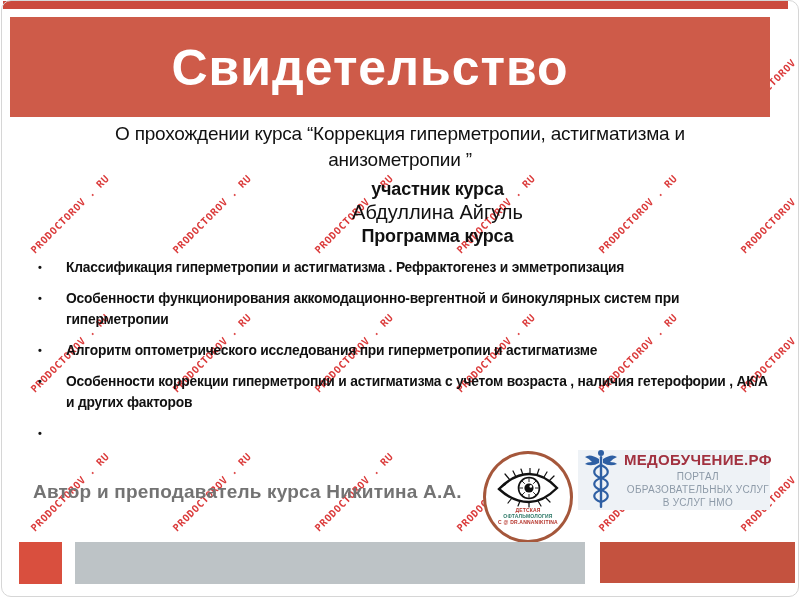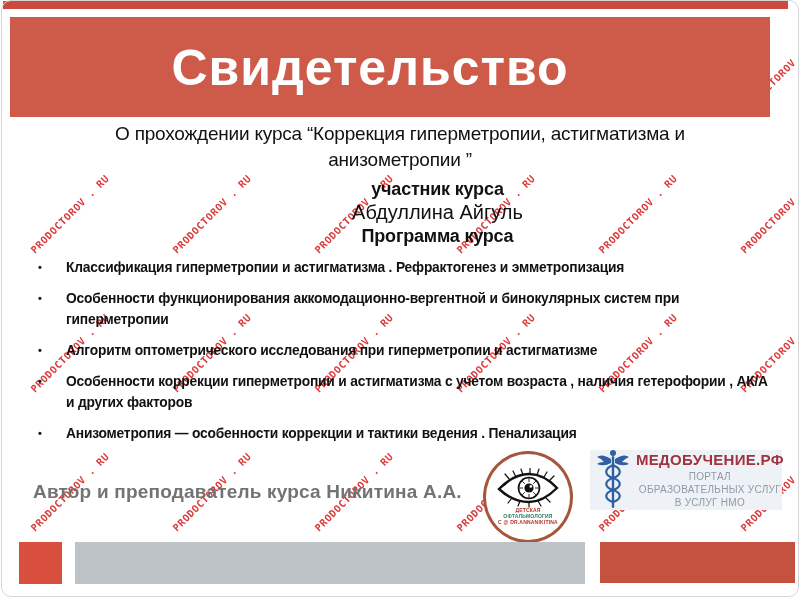--- a/index.html
+++ b/index.html
@@ -25,21 +25,21 @@
   
   .eye-logo{position:absolute;left:483px;top:451px;width:84px;height:86px;background:#fff;
         border:3px solid var(--eye-ring);border-radius:50%;display:flex;flex-direction:column;
         align-items:center;justify-content:center;}
   .eye-logo svg{display:block;}
   .eye-text{text-align:center;line-height:1.15;font-weight:bold;font-size:5px;letter-spacing:0.2px;}
   .eye-text .l1,.eye-text .l3{color:#b5342b;}
   .eye-text .l2{color:#2f7a68;}
   
   .med-logo{position:absolute;left:578px;top:450px;width:192px;height:60px;background:#eef2f6;
-        display:flex;align-items:center;margin-left:12px;}
+        display:flex;align-items:center;}
   .med-caduceus{flex:0 0 46px;display:flex;justify-content:center;}
   .med-text{flex:1;text-align:center;padding-right:4px;}
   .med-title{color:var(--med-title);font-size:15px;font-weight:bold;letter-spacing:0.3px;}
   .med-sub{color:var(--med-sub);font-size:10px;letter-spacing:0.3px;margin-top:2px;line-height:1.3;}
   
   .f-square{position:absolute;left:19px;top:542px;width:43px;height:42px;background:var(--sq);}
   .f-gray{position:absolute;left:75px;top:542px;width:510px;height:42px;background:var(--graybar);}
   .f-red{position:absolute;left:600px;top:542px;width:195px;height:41px;background:var(--rbar);}
   
   .wm-layer{position:absolute;left:0;top:0;width:801px;height:600px;pointer-events:none;}
@@ -153,21 +153,20 @@
       <li>
         <span class="dot">•</span>
         <span>Алгоритм оптометрического исследования при гиперметропии и астигматизме</span>
       </li>
       <li>
         <span class="dot">•</span>
         <span>Особенности коррекции гиперметропии и астигматизма с учетом возраста , наличия гетерофории , АК/А и других факторов</span>
       </li>
       <li>
         <span class="dot">•</span>
-        <span>Анизометропия — особенности коррекции и тактики ведения  . Пенализация</span>
       </li>
     </ul>
 
   <div class="author">Автор и преподаватель курса Никитина А.А.</div>
 
   <div class="eye-logo">
     <svg width="64" height="40" viewBox="0 0 64 40">
 
       <g stroke="#111" stroke-width="1.2" stroke-linecap="round">
         <line x1="14" y1="12" x2="9" y2="6"></line>

